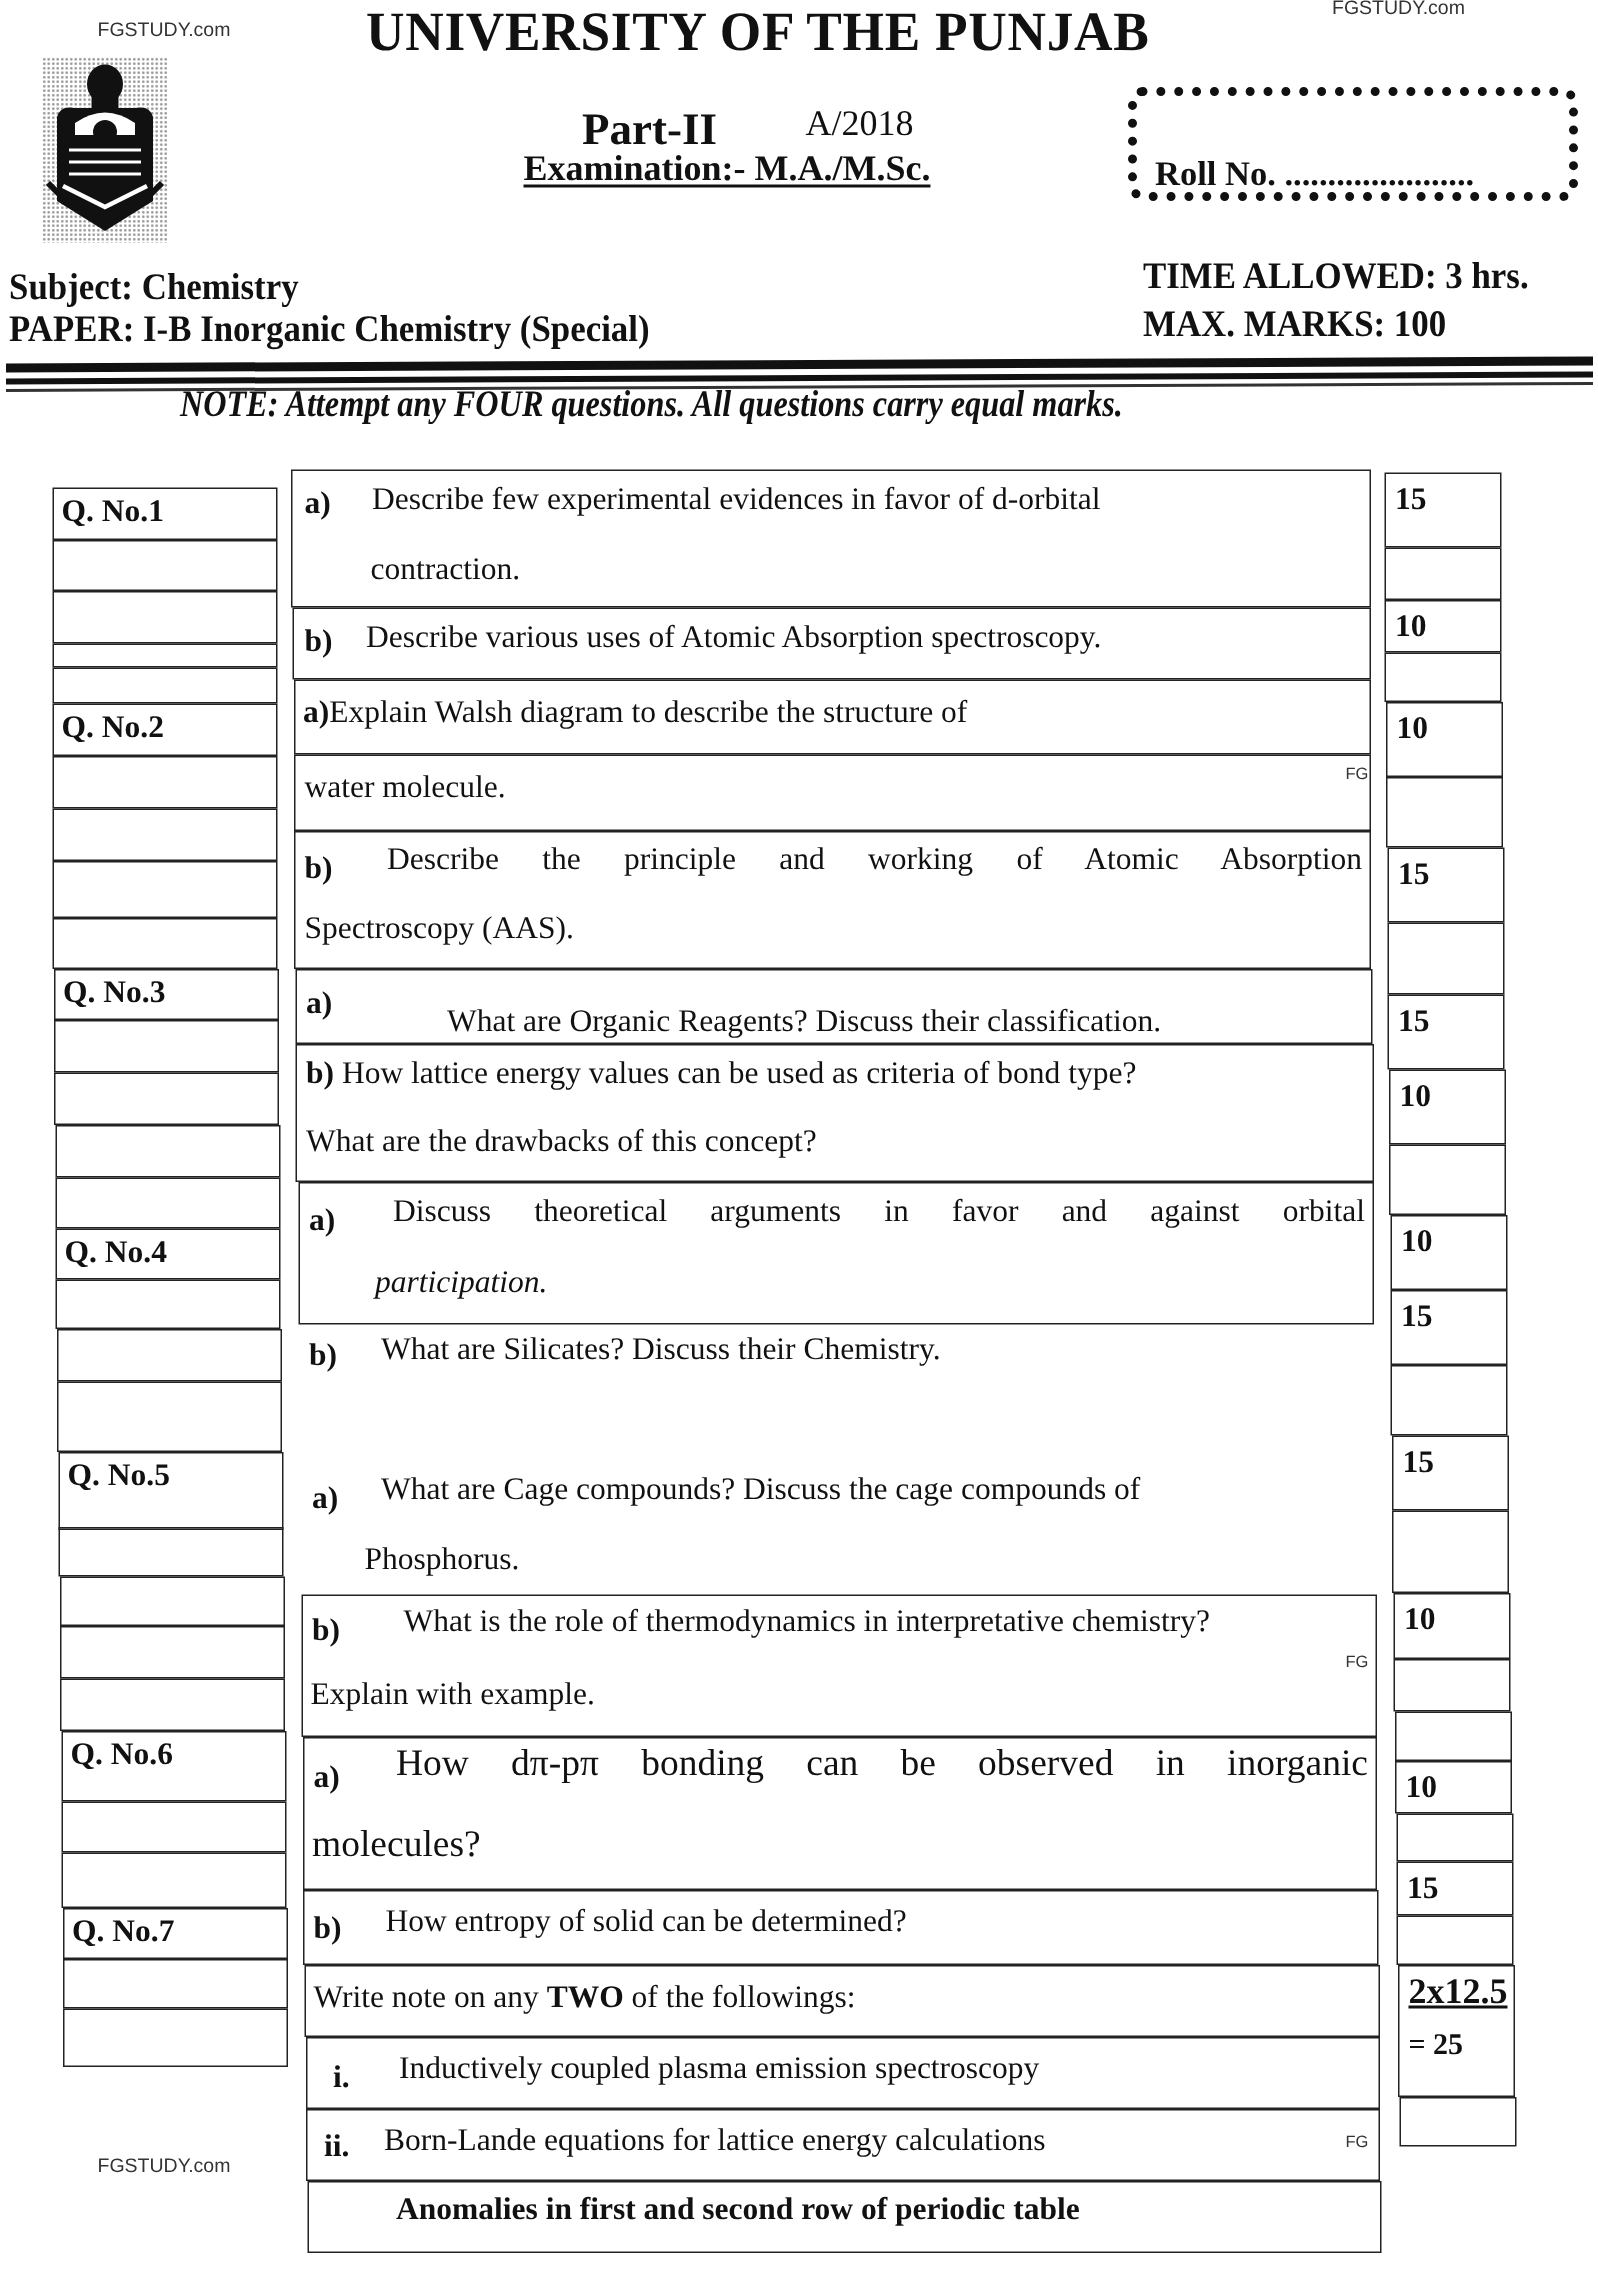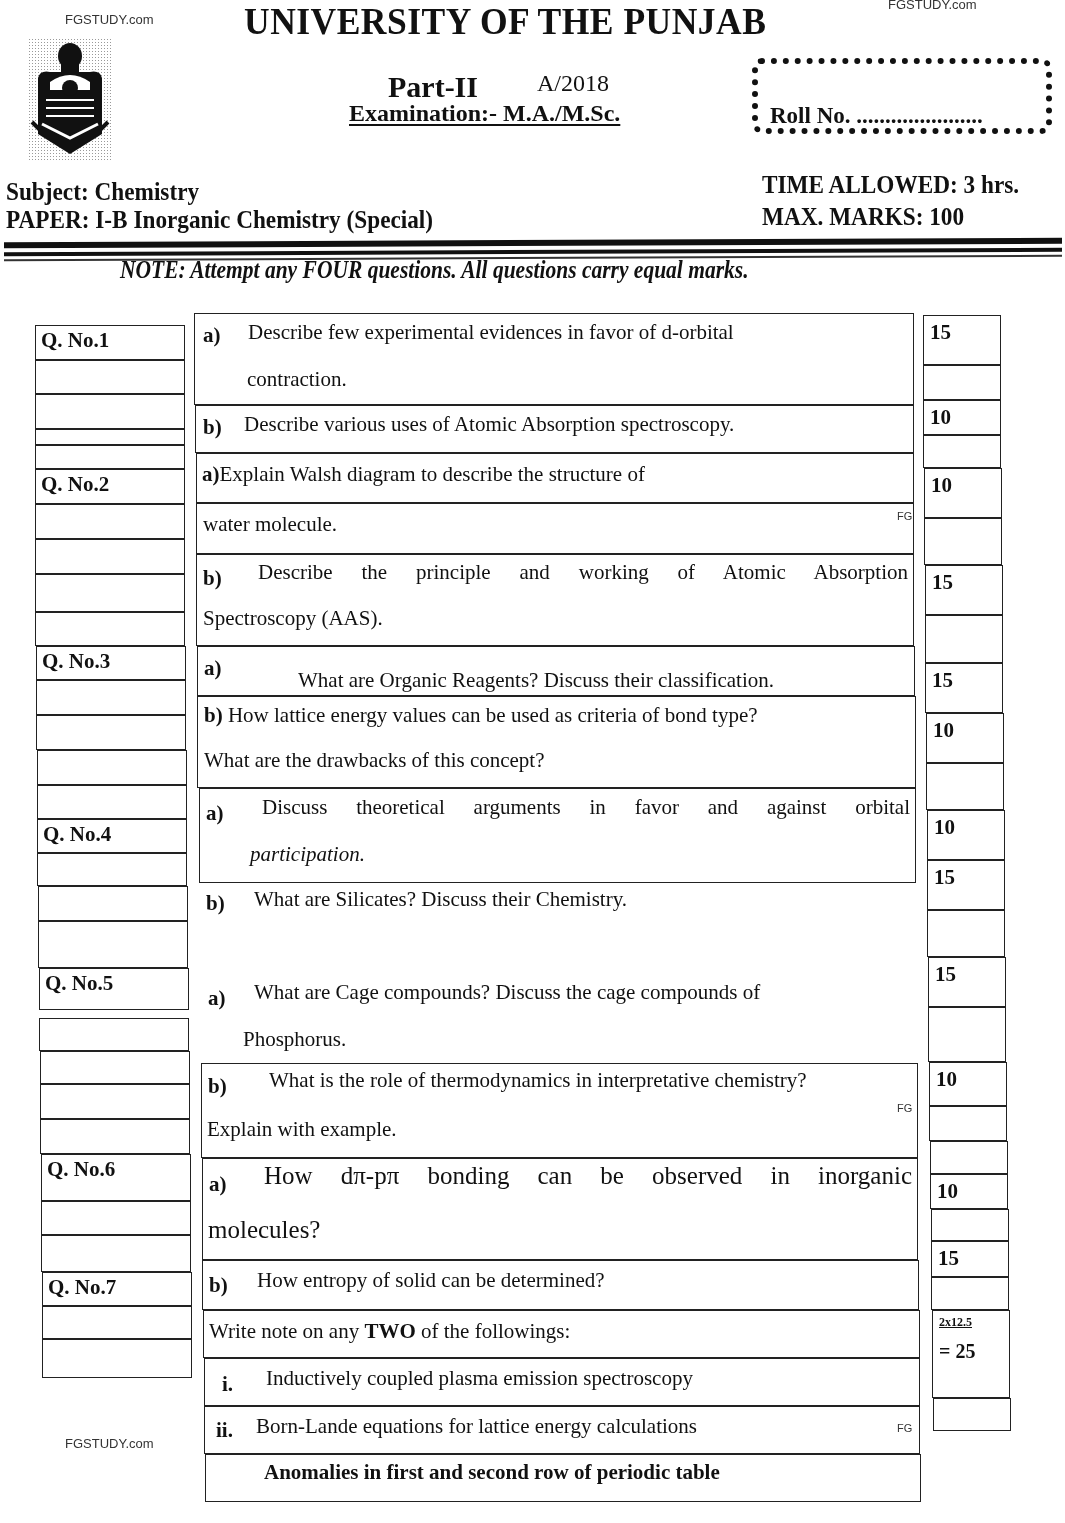--- a/index.html
+++ b/index.html
@@ -91,21 +91,21 @@
   <div class="cell" style="left:36px; top:680px; width:150px; height:35px;"></div>
   <div class="cell" style="left:36px; top:715px; width:150px; height:35px;"></div>
   <div class="cell" style="left:37px; top:750px; width:150px; height:35px;"></div>
   <div class="cell" style="left:37px; top:785px; width:150px; height:34px;"></div>
   <div class="cell" style="left:37px; top:819px; width:150px; height:34px;">
       <div class="qlabel">Q. No.4</div>
     </div>
   <div class="cell" style="left:37px; top:853px; width:150px; height:33px;"></div>
   <div class="cell" style="left:38px; top:886px; width:150px; height:35px;"></div>
   <div class="cell" style="left:38px; top:921px; width:150px; height:47px;"></div>
-  <div class="cell" style="left:39px; top:968px; width:150px; height:42px;">
+  <div class="cell" style="left:39px; top:968px; width:150px; height:52px;">
       <div class="qlabel">Q. No.5</div>
     </div>
   <div class="cell" style="left:39px; top:1018px; width:150px; height:33px;"></div>
   <div class="cell" style="left:40px; top:1051px; width:150px; height:33px;"></div>
   <div class="cell" style="left:40px; top:1084px; width:150px; height:35px;"></div>
   <div class="cell" style="left:40px; top:1119px; width:150px; height:35px;"></div>
   <div class="cell" style="left:41px; top:1154px; width:150px; height:47px;">
       <div class="qlabel">Q. No.6</div>
     </div>
   <div class="cell" style="left:41px; top:1201px; width:150px; height:34px;"></div>
@@ -233,17 +233,17 @@
   <div class="cell" style="left:930px; top:1141px; width:78px; height:33px;"></div>
   <div class="cell" style="left:930px; top:1174px; width:78px; height:35px;">
       <div class="mark">10</div>
     </div>
   <div class="cell" style="left:931px; top:1209px; width:78px; height:32px;"></div>
   <div class="cell" style="left:931px; top:1241px; width:78px; height:36px;">
       <div class="mark">15</div>
     </div>
   <div class="cell" style="left:931px; top:1277px; width:78px; height:33px;"></div>
   <div class="cell" style="left:932px; top:1310px; width:78px; height:88px;">
-    <div class="mark" style="font-size:12px;text-decoration:underline;">2x12.5</div>
+    <div class="mark" style="font-size:24px;text-decoration:underline;">2x12.5</div>
     <div class="mark" style="font-size:20px; padding-top:10px;">= 25</div>
   </div>
   <div class="cell" style="left:933px; top:1398px; width:78px; height:33px;"></div>
 </div>
 
 </body></html>

